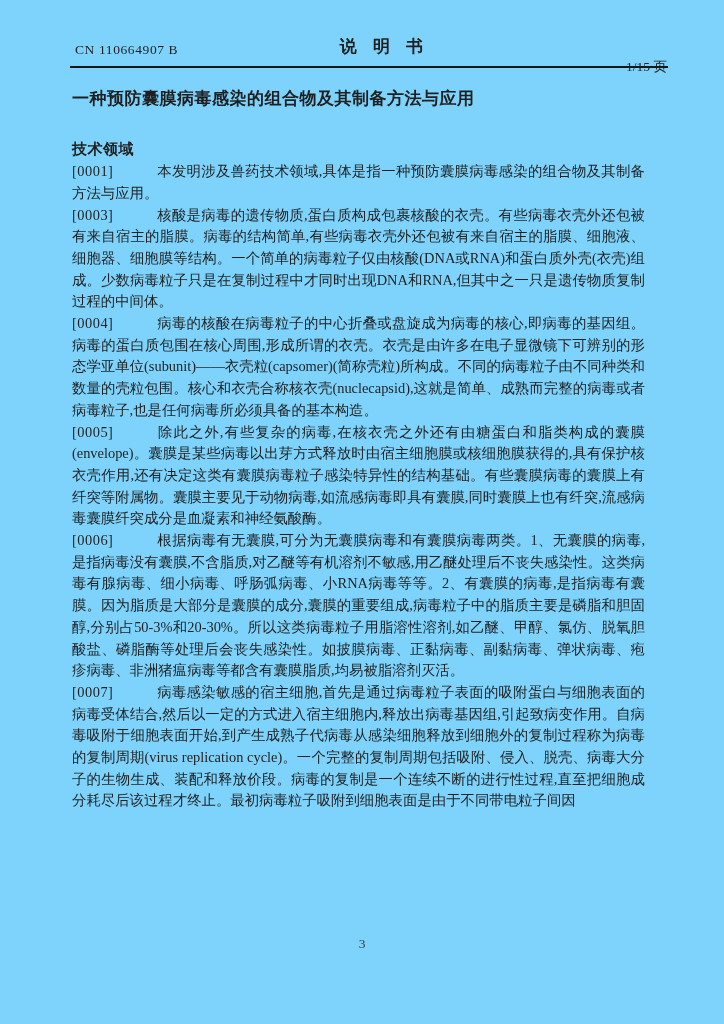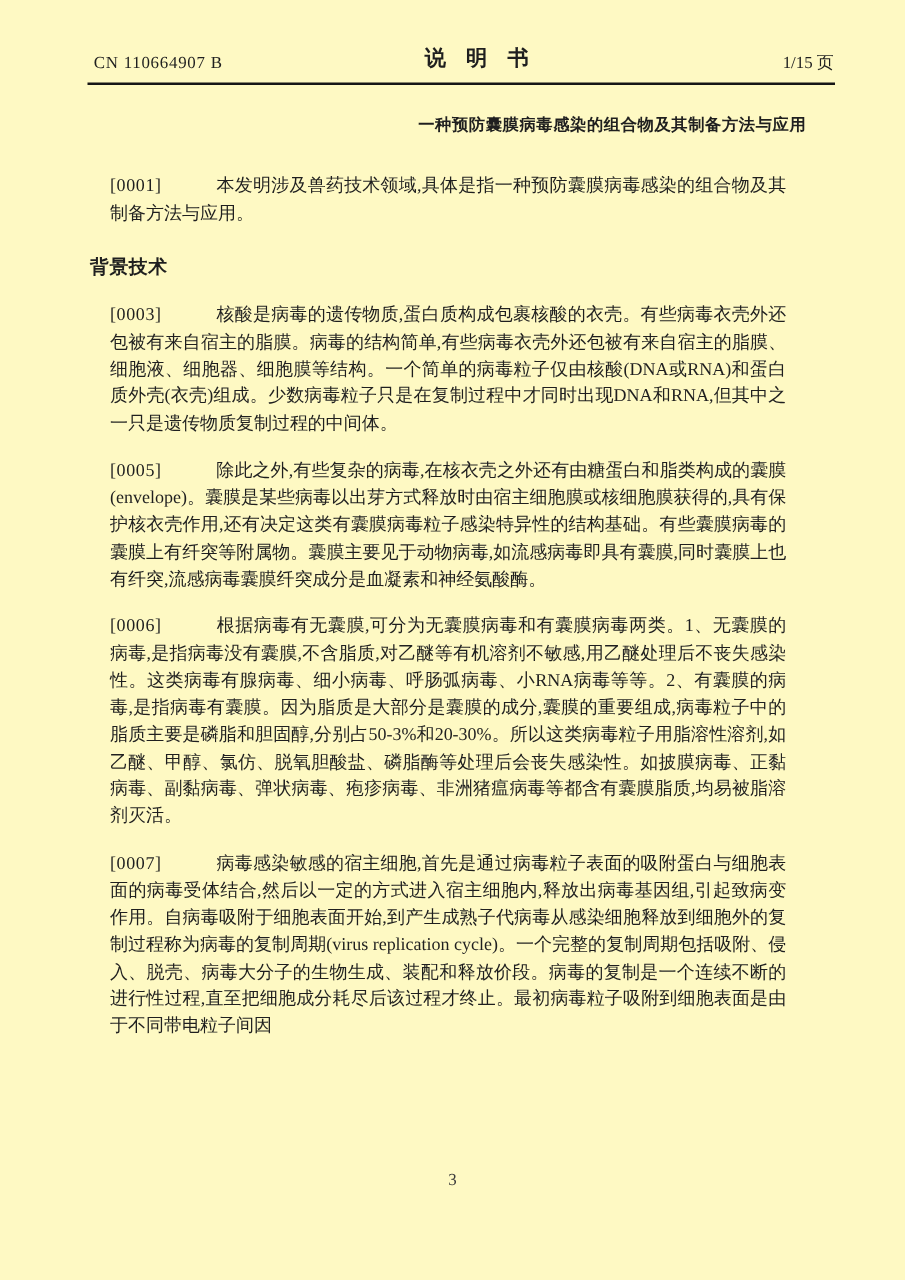--- a/index.html
+++ b/index.html
@@ -6,21 +6,21 @@
   html, body { margin: 0; padding: 0; }
   body {
     width: 724px; height: 1024px;
     background: #ffffff;
     font-family: "Liberation Serif", "DejaVu Serif", serif;
     color: #1f1f1f;
   }
   .page {
     position: relative;
     width: 724px; height: 1024px;
-    background: #fef9c3;
+    background: #7dd3fc;
     overflow: hidden;
   }
   
   .header {
     position: relative;
     margin: 40px 57px 0 72px;   
     height: 20px;
     font-size: 13.5px;
     line-height: 18px;
   }
@@ -29,54 +29,55 @@
     letter-spacing: 0.6px;
   }
   .header .doc-type {
     position: absolute; left: 52%; top: -2px;
     transform: translateX(-50%);
     font-size: 17px; font-weight: bold;
     letter-spacing: 0.95em; padding-left: 0.95em;
     white-space: nowrap;
   }
   .header .page-ind {
-    position: absolute; right: 0; top: 1px;
+    position: absolute; right: 0; top: 18px;
   }
   .rule {
     margin: 6px 56px 0 70px;    
     height: 2.4px;
     background: #161616;
   }
   
   .title {
     margin: 21px 79px 0 72px;
     width: 573px;
-    text-align: right;
-    font-size: 13px;
+    text-align: left;
+    font-size: 17px;
     font-weight: bold;
     line-height: 21px;
     letter-spacing: 0.5px;
+    font-family: Liberation Mono, monospace;
   }
   
   .content {
     margin: 29px 79px 0 72px;
     width: 573px;
     font-size: 14.4px;
     line-height: 21.7px;
   }
   .content h2 {
     margin: 0;
     font-size: 15px;
     font-weight: bold;
     line-height: 21.7px;
     letter-spacing: 0.5px;
   }
   .content h2.gap-before { margin-top: 21.7px; }
   .para {
-    margin: 16px;
+    margin: 0;
     text-align: justify;
     text-justify: inter-ideograph;
   }
   .pnum {
     display: inline-block;
     width: 85px;
     letter-spacing: 0.5px;
   }
   
   .page-number {
@@ -98,28 +99,29 @@
     <span class="doc-type">说明书</span>
     <span class="page-ind">1/15 页</span>
   </div>
 
   <div class="rule"></div>
 
   <h1 class="title">一种预防囊膜病毒感染的组合物及其制备方法与应用</h1>
 
   <div class="content">
 
+    <h2>技术领域</h2>
 
     <p class="para"><span class="pnum">[0001]</span><span>本发明涉及兽药技术领域,具体是指一种预防囊膜病毒感染的组合物及其制备方法与应用。</span></p>
 
-    <h2 class="gap-before">背景技术</h2>
 
 
     <p class="para"><span class="pnum">[0003]</span><span>核酸是病毒的遗传物质,蛋白质构成包裹核酸的衣壳。有些病毒衣壳外还包被有来自宿主的脂膜。病毒的结构简单,有些病毒衣壳外还包被有来自宿主的脂膜、细胞液、细胞器、细胞膜等结构。一个简单的病毒粒子仅由核酸(DNA或RNA)和蛋白质外壳(衣壳)组成。少数病毒粒子只是在复制过程中才同时出现DNA和RNA,但其中之一只是遗传物质复制过程的中间体。</span></p>
 
+    <p class="para"><span class="pnum">[0004]</span><span>病毒的核酸在病毒粒子的中心折叠或盘旋成为病毒的核心,即病毒的基因组。病毒的蛋白质包围在核心周围,形成所谓的衣壳。衣壳是由许多在电子显微镜下可辨别的形态学亚单位(subunit)——衣壳粒(capsomer)(简称壳粒)所构成。不同的病毒粒子由不同种类和数量的壳粒包围。核心和衣壳合称核衣壳(nuclecapsid),这就是简单、成熟而完整的病毒或者病毒粒子,也是任何病毒所必须具备的基本构造。</span></p>
 
     <p class="para"><span class="pnum">[0005]</span><span>除此之外,有些复杂的病毒,在核衣壳之外还有由糖蛋白和脂类构成的囊膜(envelope)。囊膜是某些病毒以出芽方式释放时由宿主细胞膜或核细胞膜获得的,具有保护核衣壳作用,还有决定这类有囊膜病毒粒子感染特异性的结构基础。有些囊膜病毒的囊膜上有纤突等附属物。囊膜主要见于动物病毒,如流感病毒即具有囊膜,同时囊膜上也有纤突,流感病毒囊膜纤突成分是血凝素和神经氨酸酶。</span></p>
 
     <p class="para"><span class="pnum">[0006]</span><span>根据病毒有无囊膜,可分为无囊膜病毒和有囊膜病毒两类。1、无囊膜的病毒,是指病毒没有囊膜,不含脂质,对乙醚等有机溶剂不敏感,用乙醚处理后不丧失感染性。这类病毒有腺病毒、细小病毒、呼肠弧病毒、小RNA病毒等等。2、有囊膜的病毒,是指病毒有囊膜。因为脂质是大部分是囊膜的成分,囊膜的重要组成,病毒粒子中的脂质主要是磷脂和胆固醇,分别占50-3%和20-30%。所以这类病毒粒子用脂溶性溶剂,如乙醚、甲醇、氯仿、脱氧胆酸盐、磷脂酶等处理后会丧失感染性。如披膜病毒、正黏病毒、副黏病毒、弹状病毒、疱疹病毒、非洲猪瘟病毒等都含有囊膜脂质,均易被脂溶剂灭活。</span></p>
 
     <p class="para"><span class="pnum">[0007]</span><span>病毒感染敏感的宿主细胞,首先是通过病毒粒子表面的吸附蛋白与细胞表面的病毒受体结合,然后以一定的方式进入宿主细胞内,释放出病毒基因组,引起致病变作用。自病毒吸附于细胞表面开始,到产生成熟子代病毒从感染细胞释放到细胞外的复制过程称为病毒的复制周期(virus replication cycle)。一个完整的复制周期包括吸附、侵入、脱壳、病毒大分子的生物生成、装配和释放价段。病毒的复制是一个连续不断的进行性过程,直至把细胞成分耗尽后该过程才终止。最初病毒粒子吸附到细胞表面是由于不同带电粒子间因</span></p>
 
   </div>
 
   <div class="page-number">3</div>

